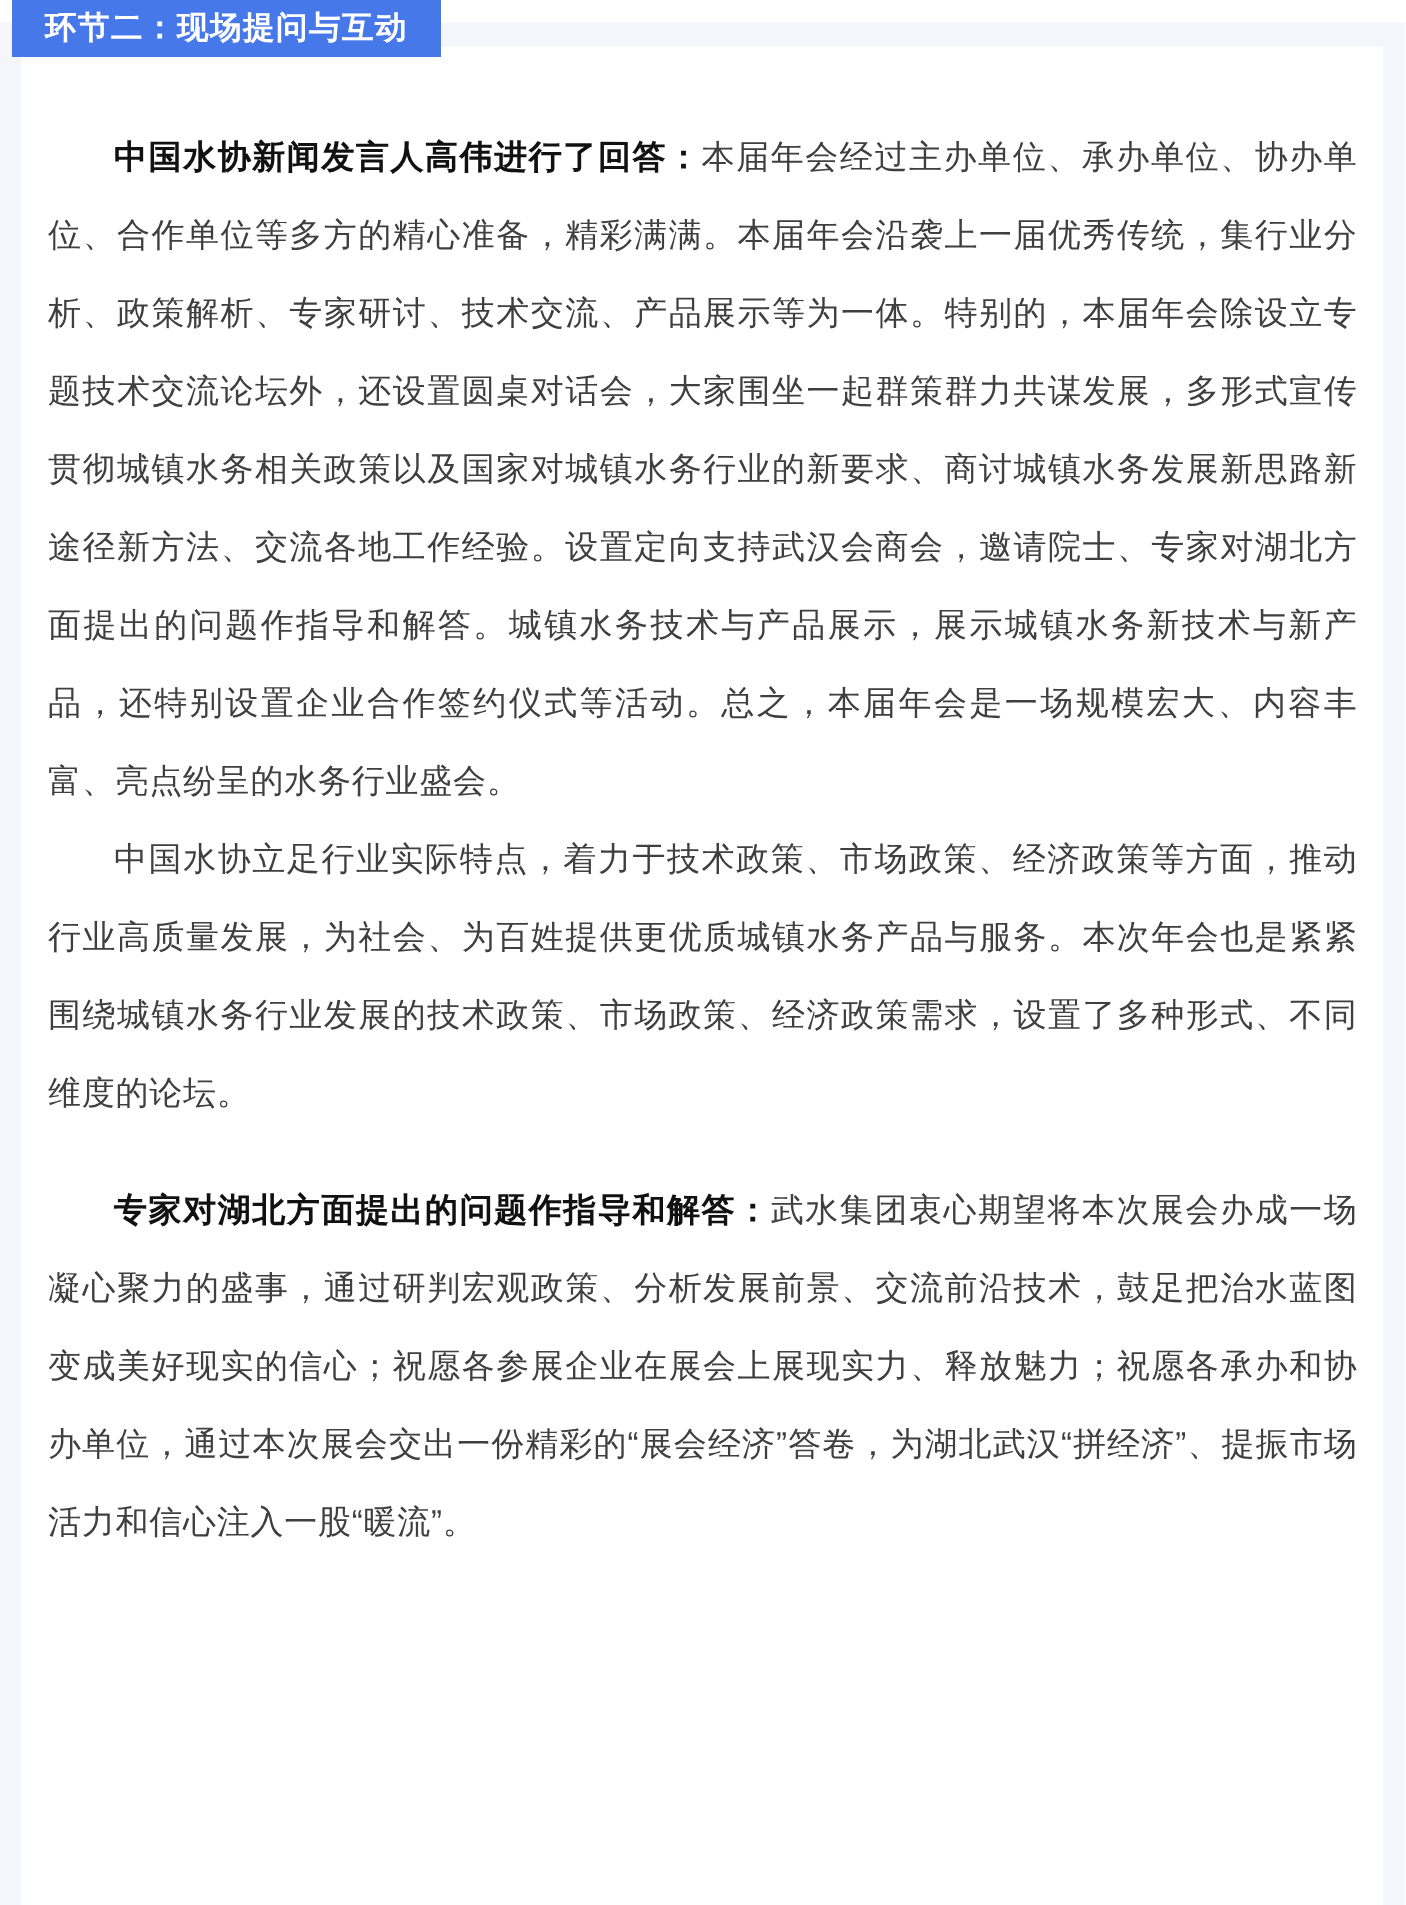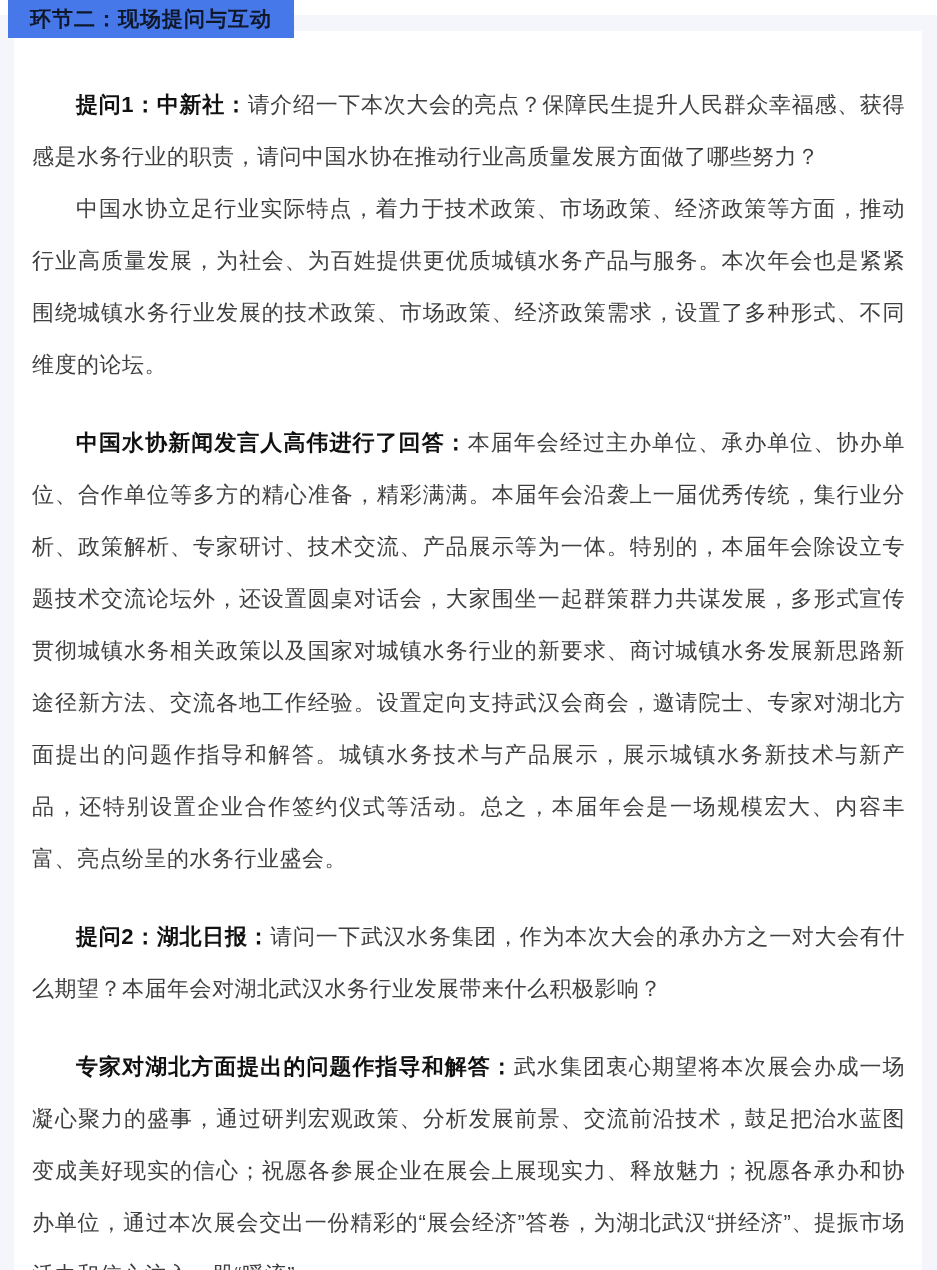--- a/index.html
+++ b/index.html
@@ -31,21 +31,21 @@
     background: #ffffff;
   }
   .section-badge {
     position: absolute;
     left: 8px;
     top: 0;
     height: 38px;
     line-height: 38px;
     padding: 0 22px;
     background: #4678e9;
-    color: #0f172a;
+    color: #ffffff;
     font-size: 21px;
     font-weight: 700;
     letter-spacing: 1px;
     z-index: 3;
     white-space: nowrap;
   }
   .article {
     position: absolute;
     left: 14px;
     right: 15px;
@@ -75,23 +75,21 @@
 </head>
 <body>
 
 <div class="panel-bg"></div>
 <div class="content-card"></div>
 
 <div class="section-badge">环节二：现场提问与互动</div>
 
 <div class="article">
 
-  <p class="para para--new-block"><span class="lead">提问1：中新社：</span><span>请介绍一下本次大会的亮点？保障民生提升人民群众幸福感、获得感是水务行业的职责，请问中国水协在推动行业高质量发展方面做了哪些努力？</span></p>
+
+  <p class="para para--new-block"><span class="lead">中国水协新闻发言人高伟进行了回答：</span><span>本届年会经过主办单位、承办单位、协办单位、合作单位等多方的精心准备，精彩满满。本届年会沿袭上一届优秀传统，集行业分析、政策解析、专家研讨、技术交流、产品展示等为一体。特别的，本届年会除设立专题技术交流论坛外，还设置圆桌对话会，大家围坐一起群策群力共谋发展，多形式宣传贯彻城镇水务相关政策以及国家对城镇水务行业的新要求、商讨城镇水务发展新思路新途径新方法、交流各地工作经验。设置定向支持武汉会商会，邀请院士、专家对湖北方面提出的问题作指导和解答。城镇水务技术与产品展示，展示城镇水务新技术与新产品，还特别设置企业合作签约仪式等活动。总之，本届年会是一场规模宏大、内容丰富、亮点纷呈的水务行业盛会。</span></p>
 
   <p class="para"><span>中国水协立足行业实际特点，着力于技术政策、市场政策、经济政策等方面，推动行业高质量发展，为社会、为百姓提供更优质城镇水务产品与服务。本次年会也是紧紧围绕城镇水务行业发展的技术政策、市场政策、经济政策需求，设置了多种形式、不同维度的论坛。</span></p>
 
-  <p class="para para--new-block"><span class="lead">中国水协新闻发言人高伟进行了回答：</span><span>本届年会经过主办单位、承办单位、协办单位、合作单位等多方的精心准备，精彩满满。本届年会沿袭上一届优秀传统，集行业分析、政策解析、专家研讨、技术交流、产品展示等为一体。特别的，本届年会除设立专题技术交流论坛外，还设置圆桌对话会，大家围坐一起群策群力共谋发展，多形式宣传贯彻城镇水务相关政策以及国家对城镇水务行业的新要求、商讨城镇水务发展新思路新途径新方法、交流各地工作经验。设置定向支持武汉会商会，邀请院士、专家对湖北方面提出的问题作指导和解答。城镇水务技术与产品展示，展示城镇水务新技术与新产品，还特别设置企业合作签约仪式等活动。总之，本届年会是一场规模宏大、内容丰富、亮点纷呈的水务行业盛会。</span></p>
-
-  <p class="para para--new-block"><span class="lead">提问2：湖北日报：</span><span>请问一下武汉水务集团，作为本次大会的承办方之一对大会有什么期望？本届年会对湖北武汉水务行业发展带来什么积极影响？</span></p>
 
   <p class="para para--new-block"><span class="lead">专家对湖北方面提出的问题作指导和解答：</span><span>武水集团衷心期望将本次展会办成一场凝心聚力的盛事，通过研判宏观政策、分析发展前景、交流前沿技术，鼓足把治水蓝图变成美好现实的信心；祝愿各参展企业在展会上展现实力、释放魅力；祝愿各承办和协办单位，通过本次展会交出一份精彩的“展会经济”答卷，为湖北武汉“拼经济”、提振市场活力和信心注入一股“暖流”。</span></p>
 
 </div>
 
 </body></html>

